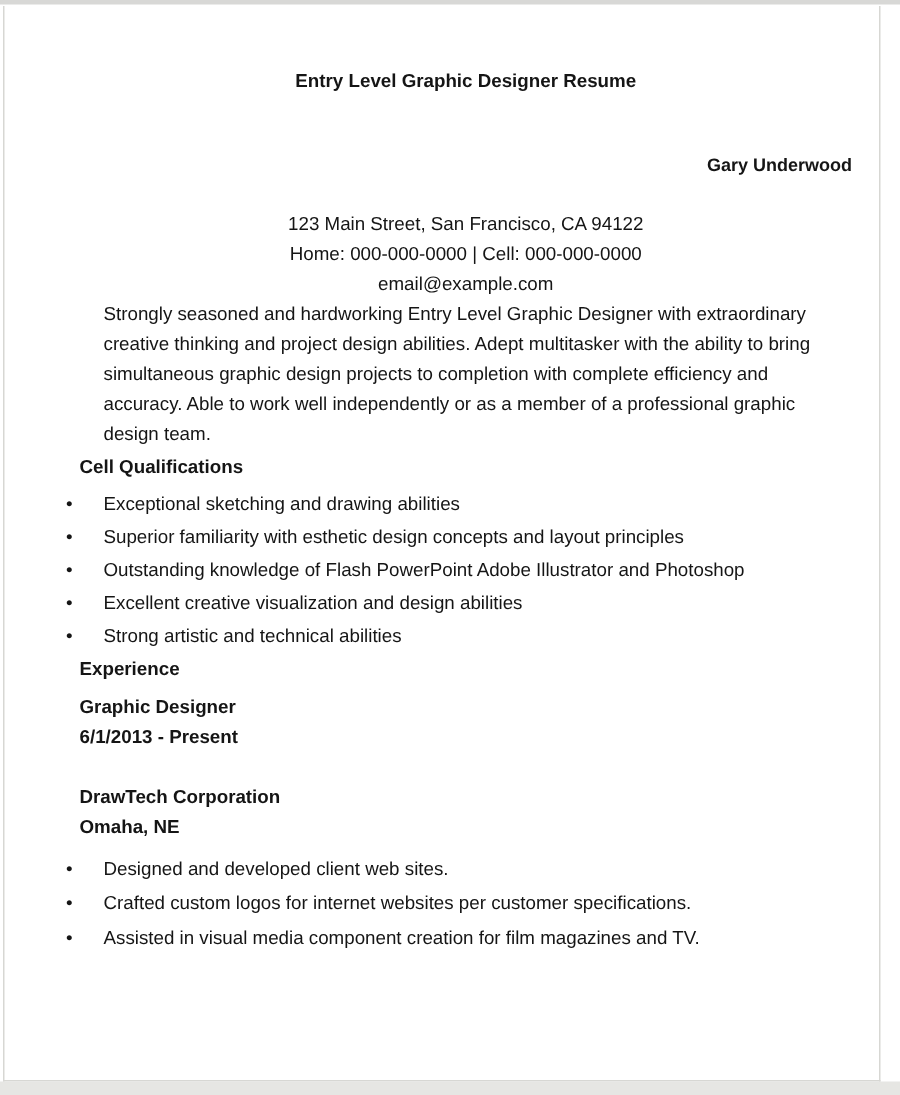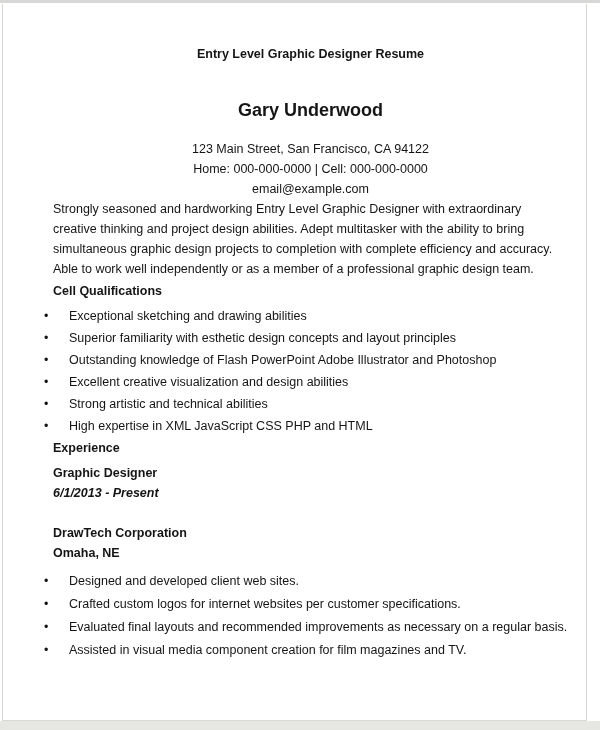--- a/index.html
+++ b/index.html
@@ -31,49 +31,49 @@
     border: 1px solid #d7d7d3;
     border-top: none;
     padding: 40px 18px 0 50px;
   }
   .doc-title {
     font-size: 12.5px; font-weight: 700;
     text-align: center;
     margin: 0 0 36px 0;
   }
   .person-name {
-    font-size: 18px; font-weight: 700;
-    text-align: center;
+    font-size: 12px; font-weight: 700;
+    text-align: right;
     margin: 0 0 19px 0;
   }
   .contact p { margin: 0; text-align: center; }
   h3.section-heading {
     font-size: 12.5px; font-weight: 700;
     margin: 0;
   }
   h3.mb6 { margin-bottom: 6px; }
   h3.mb5 { margin-bottom: 5px; }
-  .summary { margin: 0 0 2px 0; }
+  .summary { margin: 0 0 2px 16px; }
   ul.bullet-list {
     list-style: none;
     margin: 0; padding: 0;
   }
   ul.bullet-list li {
     position: relative;
     margin: 0 0 2px -9px;
     padding-left: 25px;
   }
   ul.duties li { margin-bottom: 3px; }
   ul.bullet-list li::before {
     content: "\2022";
     position: absolute;
     left: 0; top: 0;
   }
   p.bold-line { font-weight: 700; margin: 0; }
-  p.job-dates { margin-bottom: 20px; font-style: italic; }
+  p.job-dates { margin-bottom: 20px; }
   p.location { margin-bottom: 8px; }
 </style>
 </head>
 <body>
 
 <div class="edge-top"></div>
 <div class="edge-bottom"></div>
 
 <div class="page">
 
@@ -89,29 +89,27 @@
 
   <p class="summary">Strongly seasoned and hardworking Entry Level Graphic Designer with extraordinary creative thinking and project design abilities. Adept multitasker with the ability to bring simultaneous graphic design projects to completion with complete efficiency and accuracy. Able to work well independently or as a member of a professional graphic design team.</p>
 
   <h3 class="section-heading mb5">Cell Qualifications</h3>
   <ul class="bullet-list quals">
     <li>Exceptional sketching and drawing abilities</li>
     <li>Superior familiarity with esthetic design concepts and layout principles</li>
     <li>Outstanding knowledge of Flash PowerPoint Adobe Illustrator and Photoshop</li>
     <li>Excellent creative visualization and design abilities</li>
     <li>Strong artistic and technical abilities</li>
-    <li>High expertise in XML JavaScript CSS PHP and HTML</li>
   </ul>
 
   <h3 class="section-heading mb5">Experience</h3>
   <p class="bold-line">Graphic Designer</p>
   <p class="bold-line job-dates">6/1/2013 - Present</p>
   <p class="bold-line">DrawTech Corporation</p>
   <p class="bold-line location">Omaha, NE</p>
 
   <ul class="bullet-list duties">
     <li>Designed and developed client web sites.</li>
     <li>Crafted custom logos for internet websites per customer specifications.</li>
-    <li>Evaluated final layouts and recommended improvements as necessary on a regular basis.</li>
     <li>Assisted in visual media component creation for film magazines and TV.</li>
   </ul>
 
 </div>
 
 </body></html>

